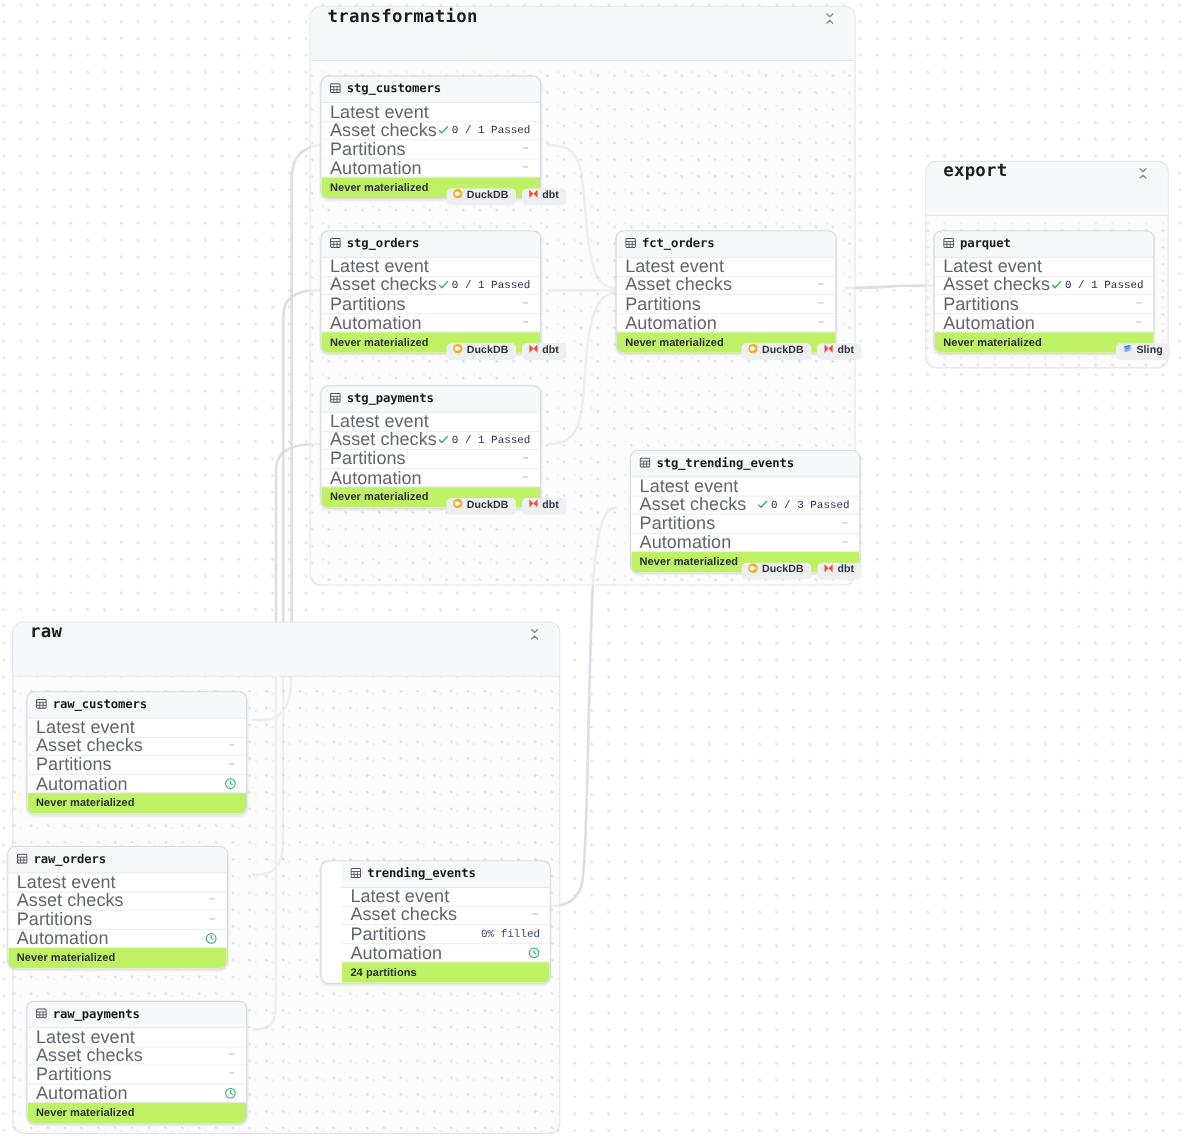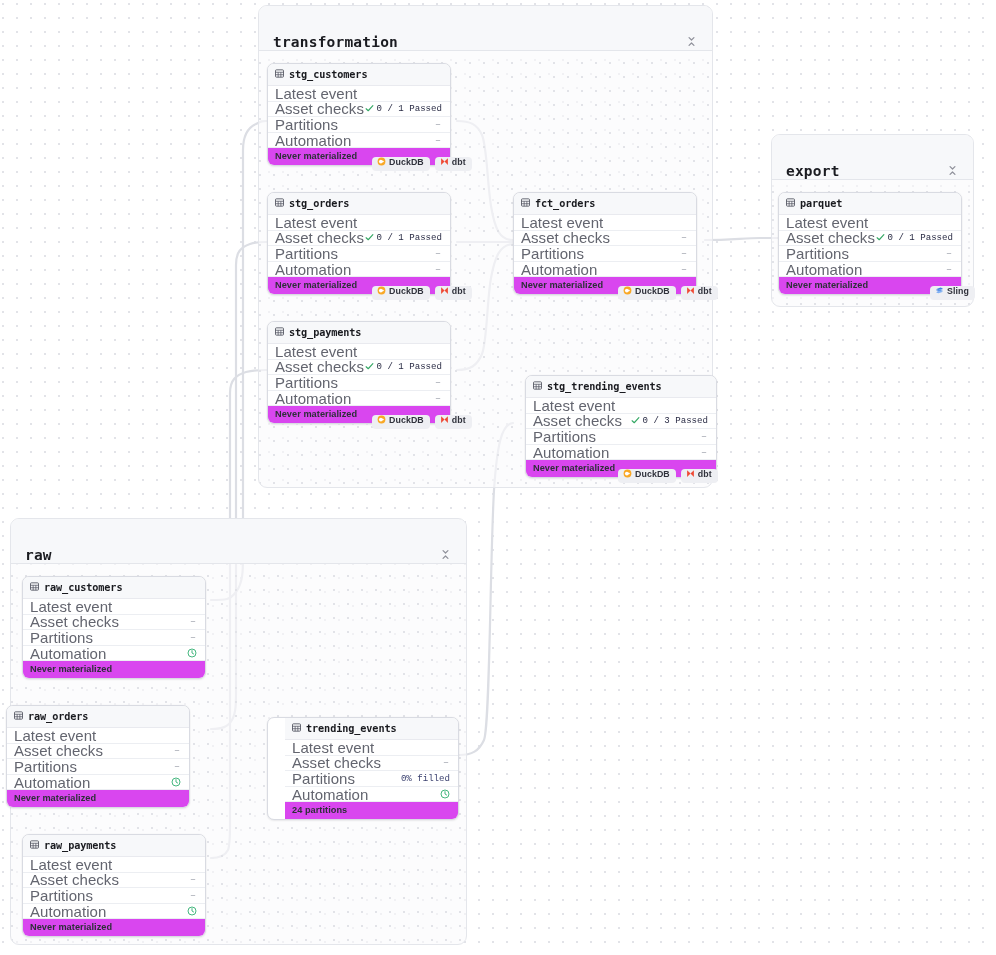--- a/index.html
+++ b/index.html
@@ -54,21 +54,21 @@
     background-size: 14px 14px;
     box-sizing: border-box;
   }
   .group-header {
     height: 45px;
     box-sizing: border-box;
     background: #f7f8fa;
     border-bottom: 1px solid #e4e6eb;
     border-radius: 8px 8px 0 0;
     display: flex;
-    align-items: flex-end;
+    align-items: flex-start;
     justify-content: space-between;
     padding: 0 12px 0 14px;
   }
   .group-title {
     font-family: "DejaVu Sans Mono", "Liberation Mono", monospace;
     font-size: 14.5px;
     font-weight: 700;
     color: #1b1c21;
     letter-spacing: 0.2px;
   }
@@ -134,21 +134,21 @@
   }
   .row-value.dash {
     color: #a8abb5;
     font-size: 10px;
     padding-right: 1px;
   }
   .row-value.checks { color: #2a2c45; }
   .row-value.partitions { color: #3c4270; }
   .node-footer {
     padding: 3px 7px 4px 7px;
-    background: #d946ef;
+    background: #bef264;
     color: #2d2f38;
     font-size: 9.2px;
     font-weight: 600;
     letter-spacing: 0.05px;
   }
 
   
   .node-tags {
     position: absolute;
     z-index: 3;

